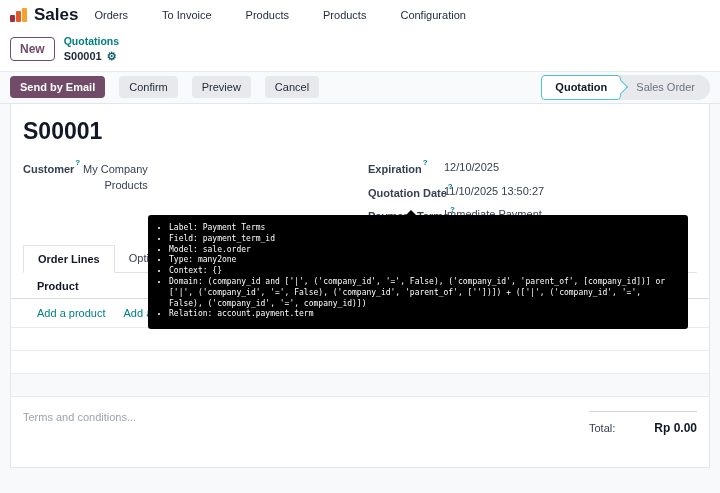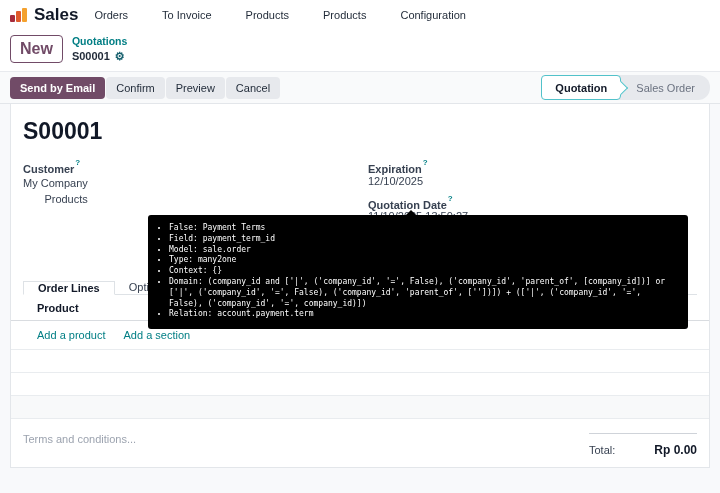--- a/index.html
+++ b/index.html
@@ -15,58 +15,58 @@
   .logo .bar { width:5px; border-radius:1px; }
   .logo .b1 { height:7px;  background:#a62b3c; }
   .logo .b2 { height:11px; background:#e05a2b; }
   .logo .b3 { height:14px; background:#f4a12e; }
   .appname { font-weight:700; font-size:17px; color:#111827; margin-right:16px; }
   .menus { display:flex; gap:34px; list-style:none; margin:0; padding:0; }
   .menus li { color:#1f2937; cursor:pointer; }
   
   .crumb-row { background:#fff; display:flex; align-items:center; gap:9px; padding:5px 10px 8px; }
   .new-btn { background:#fff; border:1px solid #714B67; color:#714B67; font-weight:700;
-             border-radius:4px; padding:4px 9px; font-size:16px; cursor:pointer; }
+             border-radius:4px; padding:4px 9px; font-size:12px; cursor:pointer; }
   .crumbs { display:flex; flex-direction:column; line-height:1.3; }
   .crumb-parent { color:#017E84; font-size:10.5px; font-weight:600; cursor:pointer; }
   .crumb-current { color:#1f2937; font-weight:600; display:flex; align-items:center; gap:5px; }
   .gear { color:#17606e; font-size:11px; cursor:pointer; }
   
   .band { height:33px; background:#f9fafb; border-top:1px solid #e8eaee; border-bottom:1px solid #e3e6ea;
           display:flex; align-items:center; justify-content:space-between; padding:0 10px; }
-  .btns { display:flex; gap:1px; }
+  .btns { display:flex; gap:14px; }
   .btn { border:none; border-radius:4px; padding:5px 10px; font-size:11px; cursor:pointer;
          font-family:"Liberation Sans",sans-serif; }
   .btn-primary { background:#714B67; color:#fff; font-weight:600; }
   .btn-sec { background:#e7e9ed; color:#1f2937; }
   .statusbar { display:flex; align-items:stretch; background:#e7e9ed; border-radius:12px; height:25px; }
   .step { display:flex; align-items:center; padding:0 15px; color:#6b7280; cursor:pointer; white-space:nowrap; }
   .step.active { background:#fff; border:1px solid #52c2ca; border-radius:4px; color:#111827;
                  font-weight:700; position:relative; z-index:2; padding:0 13px; }
   .step-arrow { position:absolute; right:-5.5px; top:50%; width:10px; height:10px; background:#fff;
                 border-top:1px solid #52c2ca; border-right:1px solid #52c2ca;
                 transform:translateY(-50%) rotate(45deg); }
   
   .sheet { position:relative; margin:0 10px; background:#fff; border:1px solid #e3e6ea; border-top:none;
            height:364px; }
   .sheet-pad { padding:14px 12px 0; }
   .title { font-size:23px; font-weight:700; color:#111827; margin:0 0 16px; }
   .fields { display:flex; }
   .fcol-left { width:345px; }
   .fcol-right { flex:1; }
-  .frow { display:flex; margin-bottom:10px; align-items:flex-start;flex-direction:column; }
+  .frow { display:flex; margin-bottom:10px; align-items:flex-start; }
   .flabel { font-weight:700; color:#374151; white-space:nowrap; }
   .fcol-left .flabel { width:60px; }
   .fcol-right .flabel { width:76px; }
   .help { color:#017E84; font-size:8px; font-weight:700; position:relative; top:-3px; margin-left:1px; cursor:pointer; }
   .fvalue { color:#374151; cursor:pointer;text-align:right; }
   .fvalue .vline { display:block; line-height:1.5; }
   
   .tabs { display:flex; margin:13px 12px 0; border-bottom:1px solid #dee2e6; }
-  .tab { padding:0 14px; color:#374151; cursor:pointer; }
+  .tab { padding:7px 14px; color:#374151; cursor:pointer; }
   .tab.active { background:#fff; border:1px solid #dee2e6; border-bottom:1px solid #fff;
                 margin-bottom:-1px; font-weight:700; color:#111827; }
   
   .thead { font-weight:700; color:#111827; padding:7px 0 6px 26px; border-bottom:1px solid #d9dce0; }
   .row-links { padding:8px 0 8px 26px; border-bottom:1px solid #e9ecef; display:flex; gap:18px; }
   .row-links a { color:#017E84; text-decoration:none; cursor:pointer; }
   .row-empty { height:23px; border-bottom:1px solid #e9ecef; }
   .row-empty.gray { background:#f8f9fa; }
   
   .bottom { display:flex; justify-content:space-between; padding:14px 12px 0; }
@@ -180,21 +180,21 @@
     <div class="total">
       <span class="total-label">Total:</span>
       <span class="total-value">Rp 0.00</span>
     </div>
   </div>
 </div>
 
 <div class="tooltip">
   <span class="tooltip-arrow"></span>
   <ul>
-    <li>False: Payment Terms</li>
+    <li>Label: Payment Terms</li>
     <li>Field: payment_term_id</li>
     <li>Model: sale.order</li>
     <li>Type: many2one</li>
     <li>Context: {}</li>
     <li>Domain: (company_id and ['|', ('company_id', '=', False), ('company_id', 'parent_of', [company_id])] or ['|', ('company_id', '=', False), ('company_id', 'parent_of', [''])]) + (['|', ('company_id', '=', False), ('company_id', '=', company_id)])</li>
     <li>Relation: account.payment.term</li>
   </ul>
 </div>
 
 </body></html>

